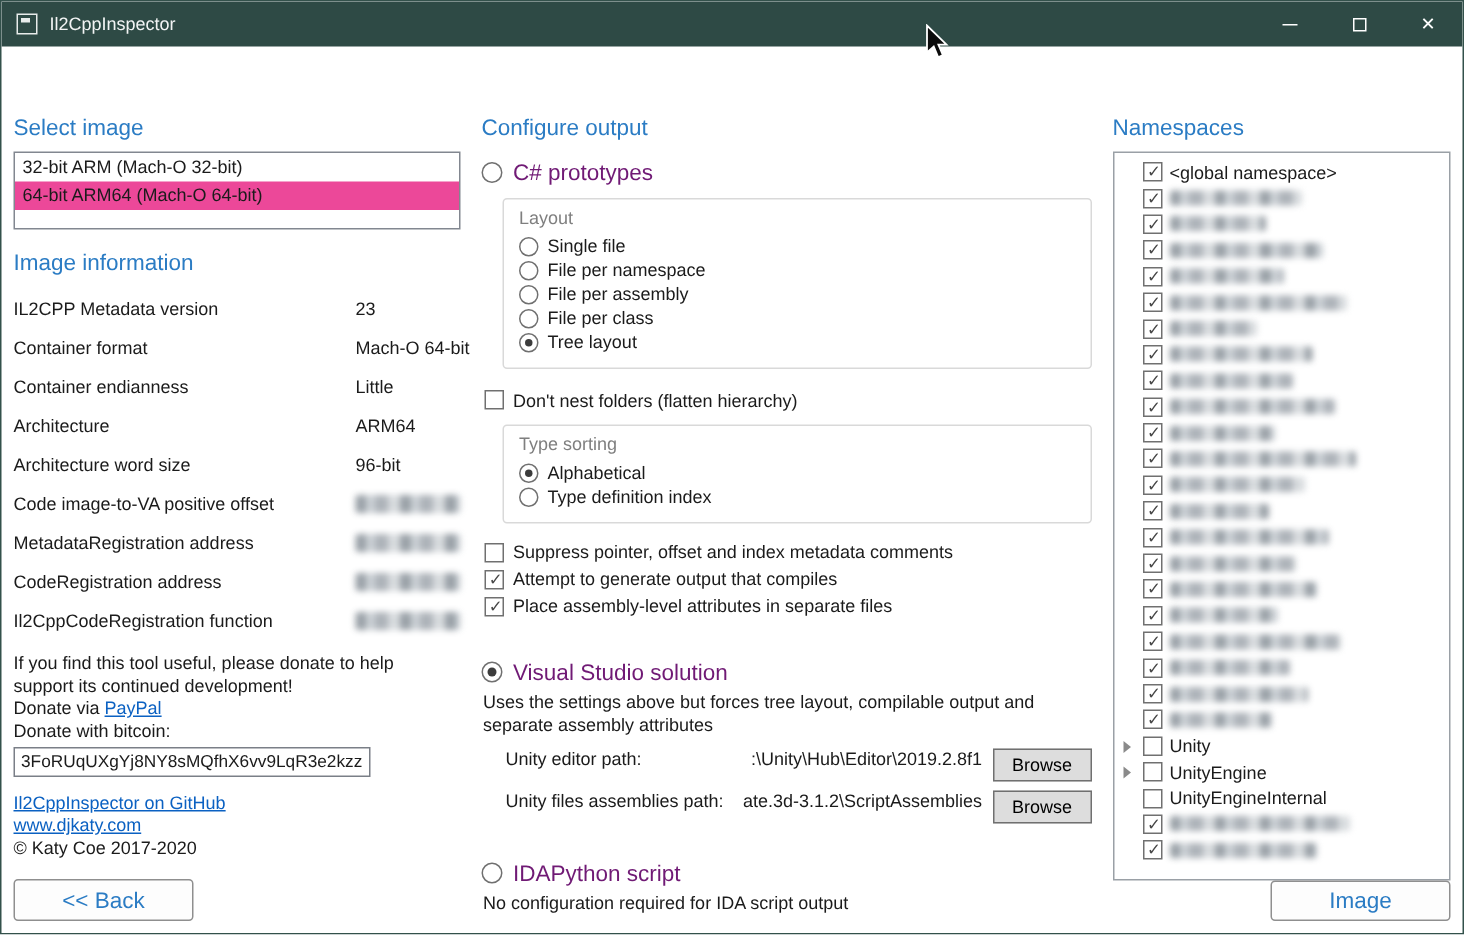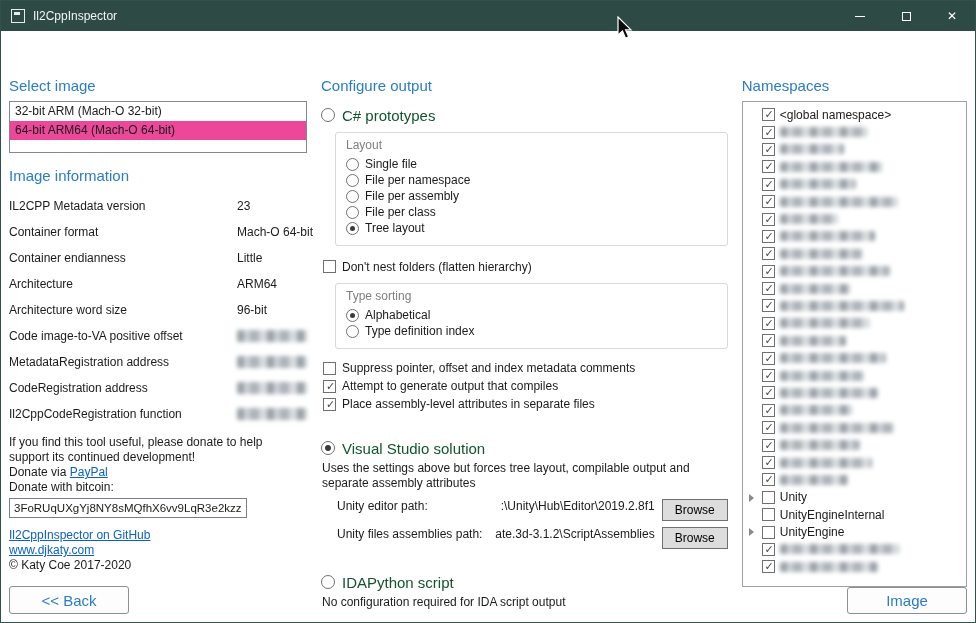--- a/index.html
+++ b/index.html
@@ -48,21 +48,21 @@
   .btc-input { display:block; margin-top:3px; width:238px; height:20px; border:1px solid #7a7f87; padding:1px 4px; font-family:"Liberation Sans","DejaVu Sans",sans-serif; font-size:11.5px; color:#1b1b1b; }
   .links-block { margin-top:10px; line-height:15px; }
   .copyright { line-height:15px; }
 
   .big-btn { width:120px; height:28px; background:#fdfdfd; border:1px solid #8f8f8f; border-radius:3px; color:#2b7cc4; font-size:15px; font-family:"Liberation Sans","DejaVu Sans",sans-serif; }
   .back-btn { margin-top:auto; align-self:flex-start; }
   .export-btn { margin-top:auto; align-self:flex-end; }
 
   
   .big-opt { display:flex; align-items:center; gap:7px; margin-top:14px; height:18px; }
-  .big-label { color:#14532d; font-size:15px; }
+  .big-label { color:#701a75; font-size:15px; }
 
   .radio { width:13px; height:13px; flex:0 0 13px; border:1px solid #707070; border-radius:50%; background:#fff; position:relative; }
   .radio.on::after { content:""; position:absolute; left:3px; top:3px; width:5px; height:5px; border-radius:50%; background:#3c3c3c; }
   .radio.big { width:14px; height:14px; flex:0 0 14px; }
   .radio.big.on::after { left:3px; top:3px; width:6px; height:6px; }
 
   .check { width:13px; height:13px; flex:0 0 13px; border:1px solid #707070; background:#fff; position:relative; }
   .check.on::after { content:"\2713"; position:absolute; left:0; top:-1px; width:13px; text-align:center; font-size:11px; color:#474747; }
 
   .groupbox { border:1px solid #d9d9d9; border-radius:3px; margin:8px 0 0 14px; padding:5px 10px 9px 10px; }
@@ -365,29 +365,29 @@
           <div class="ns-row">
             <span class="check on"></span>
             <span class="redact" style="width: 68px;"></span>
           </div>
           <div class="ns-row">
             <span class="expander"></span>
             <span class="check"></span>
             <span class="ns-label">Unity</span>
           </div>
           <div class="ns-row">
-            <span class="check"></span>
-            <span class="ns-label">UnityEngineInternal</span>
-          </div>
-          <div class="ns-row">
             <span class="expander"></span>
             <span class="check"></span>
             <span class="ns-label">UnityEngine</span>
           </div>
           <div class="ns-row">
+            <span class="check"></span>
+            <span class="ns-label">UnityEngineInternal</span>
+          </div>
+          <div class="ns-row">
             <span class="check on"></span>
             <span class="redact" style="width: 120px;"></span>
           </div>
           <div class="ns-row">
             <span class="check on"></span>
             <span class="redact" style="width: 98px;"></span>
           </div>
         </div>
       <button class="big-btn export-btn">Image</button>
     </div>

